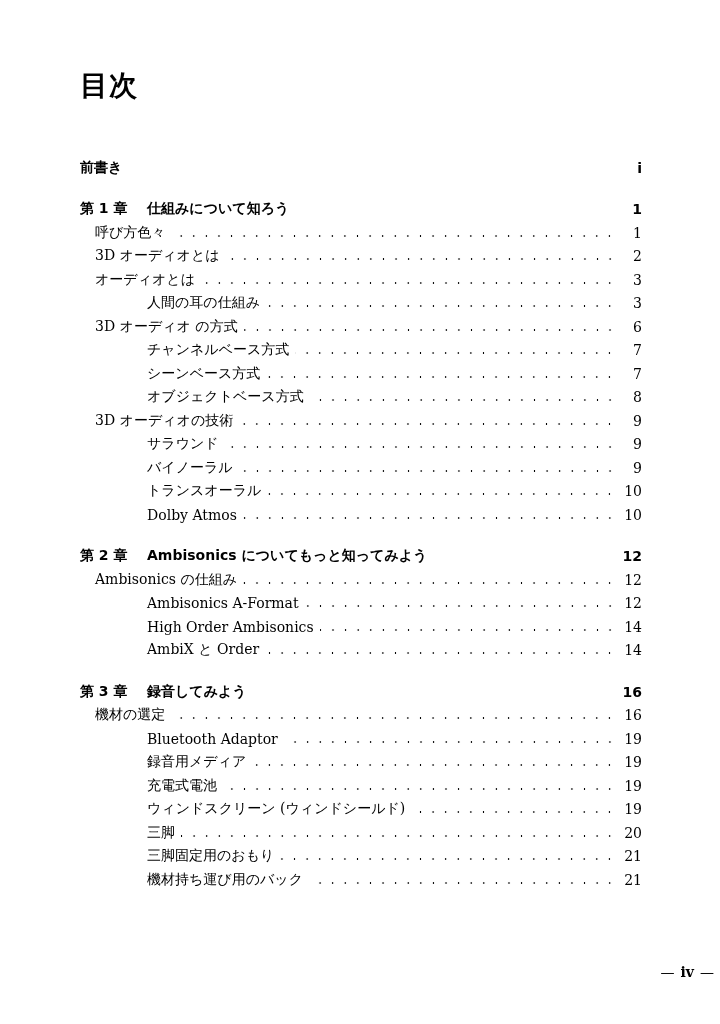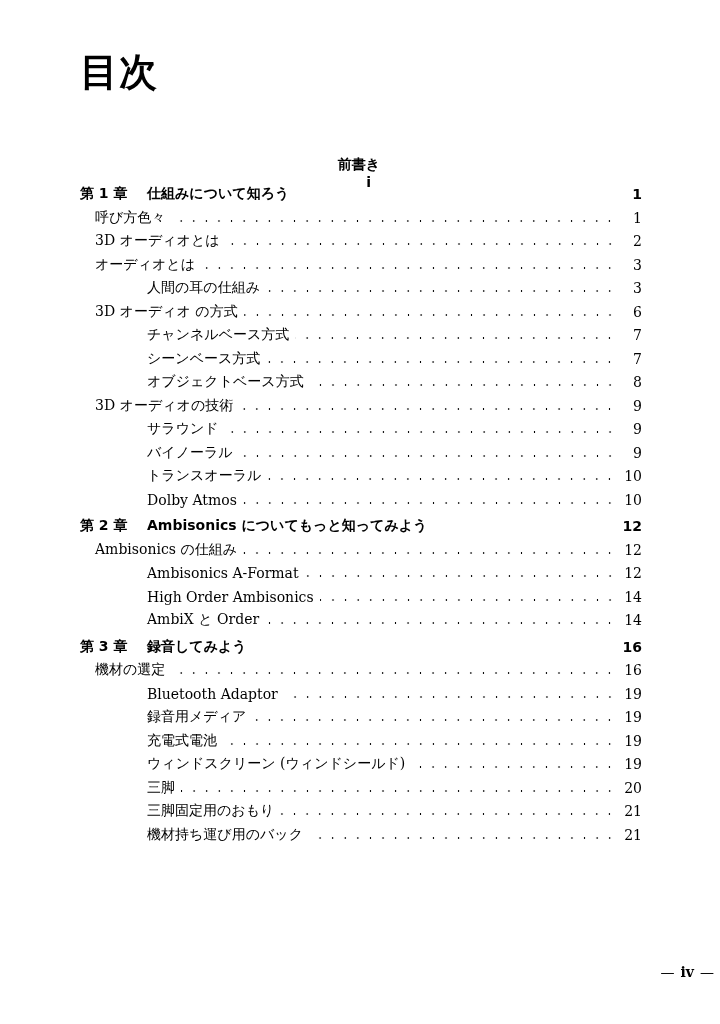--- a/index.html
+++ b/index.html
@@ -1,26 +1,26 @@
 <!DOCTYPE html>
 <html><head>
 <meta charset="utf-8">
 <style>
   html, body { margin: 0; padding: 0; background: #ffffff; }
   body { width: 720px; height: 1024px; position: relative; overflow: hidden; color: #000; }
   .page-title {
-    position: absolute; left: 80px; top: 48px;
-    font-family: "DejaVu Sans", sans-serif; font-weight: bold; font-size: 38px; line-height: 48px;
+    position: absolute; left: 80px; top: 62px;
+    font-family: "DejaVu Sans", sans-serif; font-weight: bold; font-size: 28px; line-height: 48px;
     letter-spacing: 1px;
   }
   .toc { position: absolute; left: 80px; top: 156px; width: 562px; }
   .row { position: relative; height: 23.5px; display: flex; align-items: center; }
   .row.chapter { font-family: "DejaVu Sans", sans-serif; font-weight: bold; font-size: 14px; }
-  .row.chapter.gap { margin-top: 3px; }
-  .row.preface { font-family: "DejaVu Sans", sans-serif; font-weight: bold; font-size: 14px; flex-direction: column; }
+  .row.chapter.gap { margin-top: 18px; }
+  .row.preface { font-family: "DejaVu Sans", sans-serif; font-weight: bold; font-size: 14px; }
   .row.section, .row.subsection { font-family: "DejaVu Serif", serif; font-size: 14px; }
   .row.section .title { padding-left: 15px; }
   .row.subsection .title { padding-left: 67px; text-align: center; }
   .chnum { display: inline-block; width: 67px; white-space: nowrap; }
   .title { white-space: nowrap; background: #fff; padding-right: 4px; position: relative; z-index: 1; }
   .leader {
     flex: 1; height: 14px; margin: 0 6px 0 2px; position: relative; top: 3px;
     background-image: radial-gradient(circle, #000 0.9px, transparent 1.1px);
     background-size: 12.6px 4px; background-repeat: repeat-x; background-position: right center;
   }

